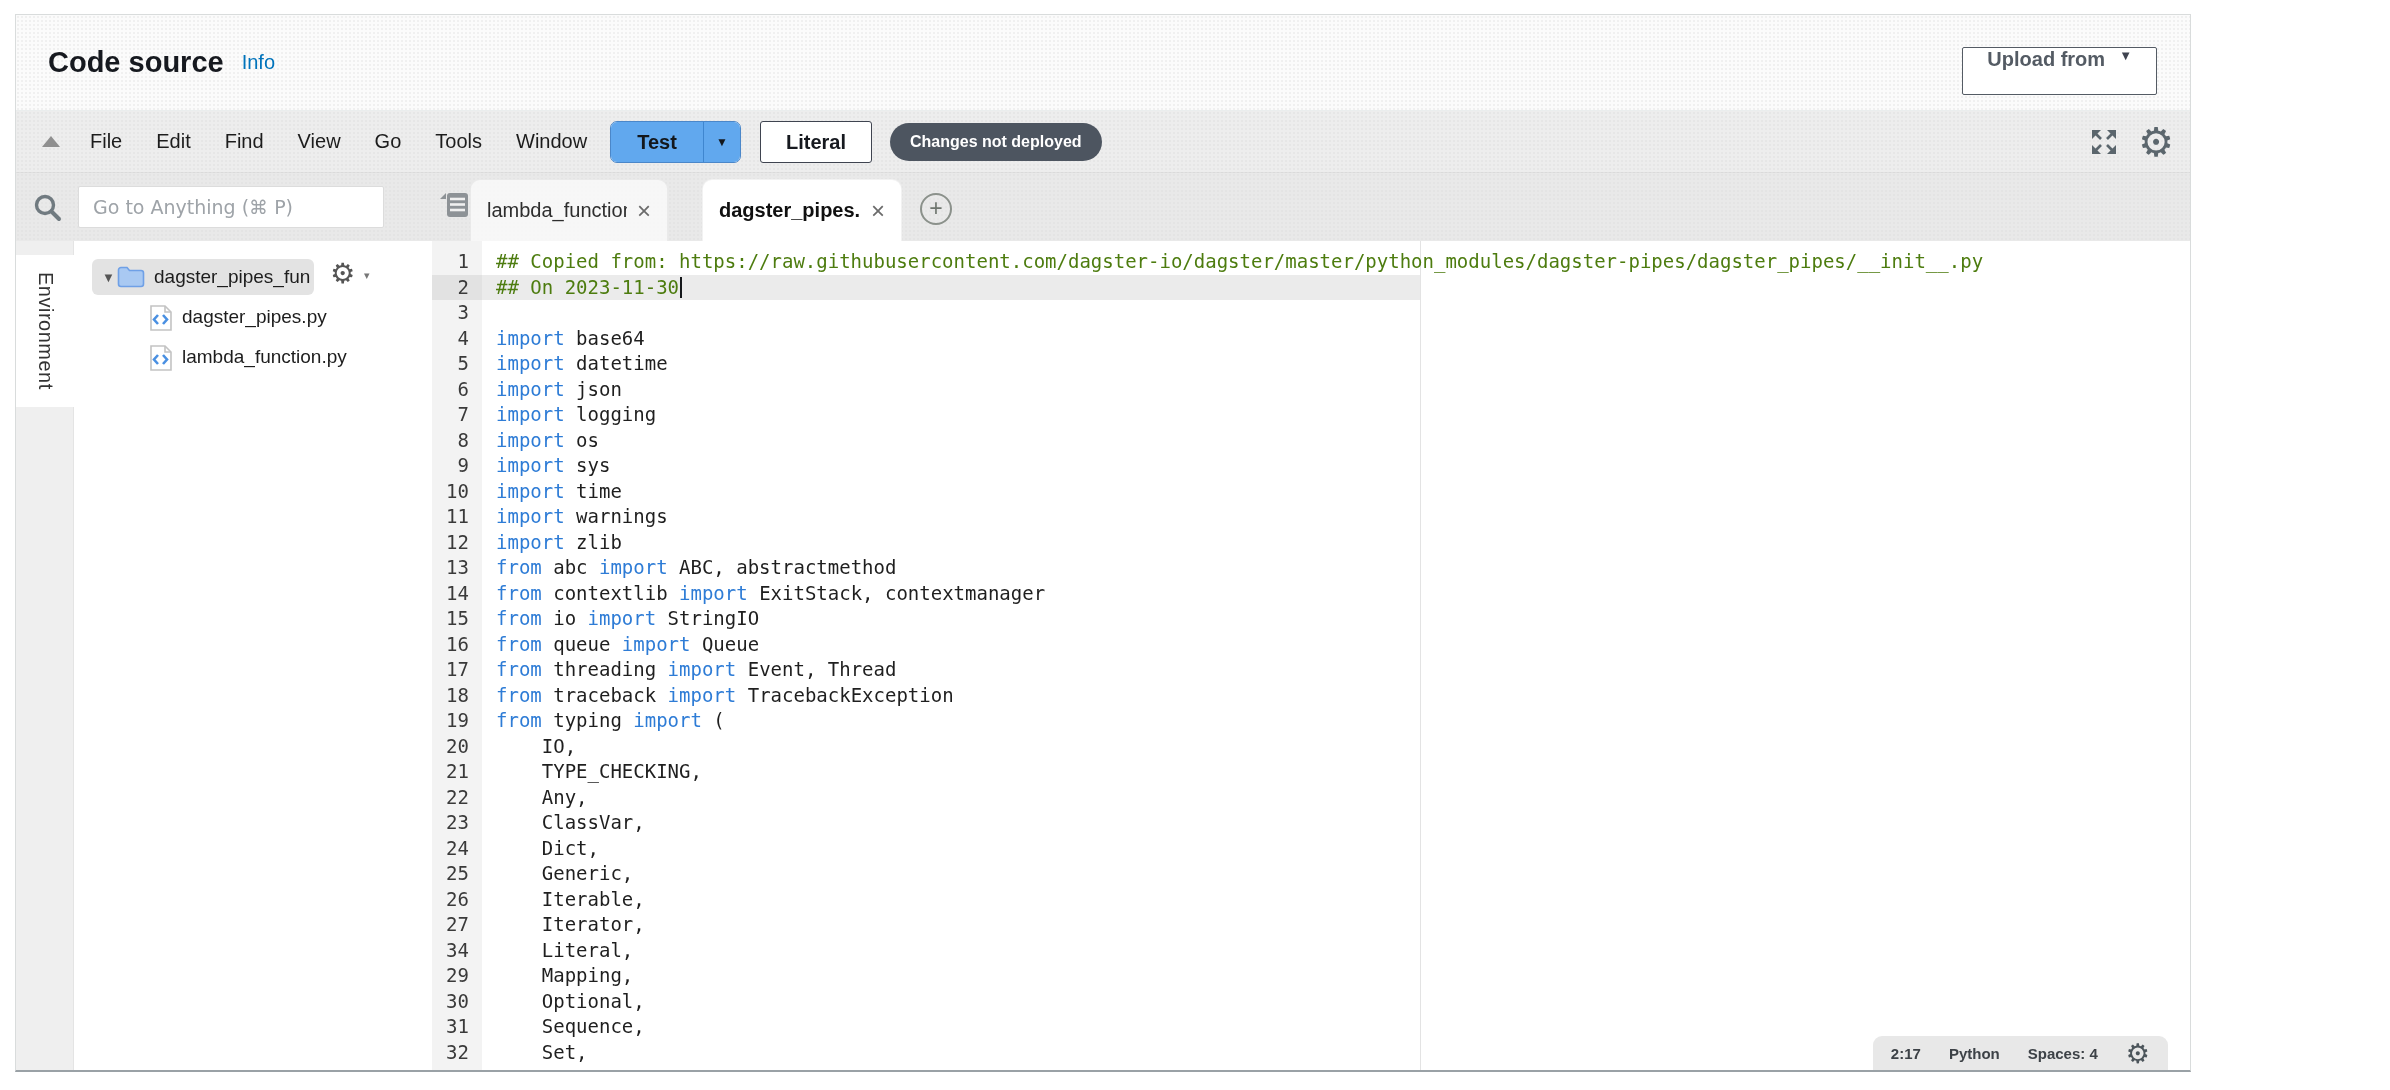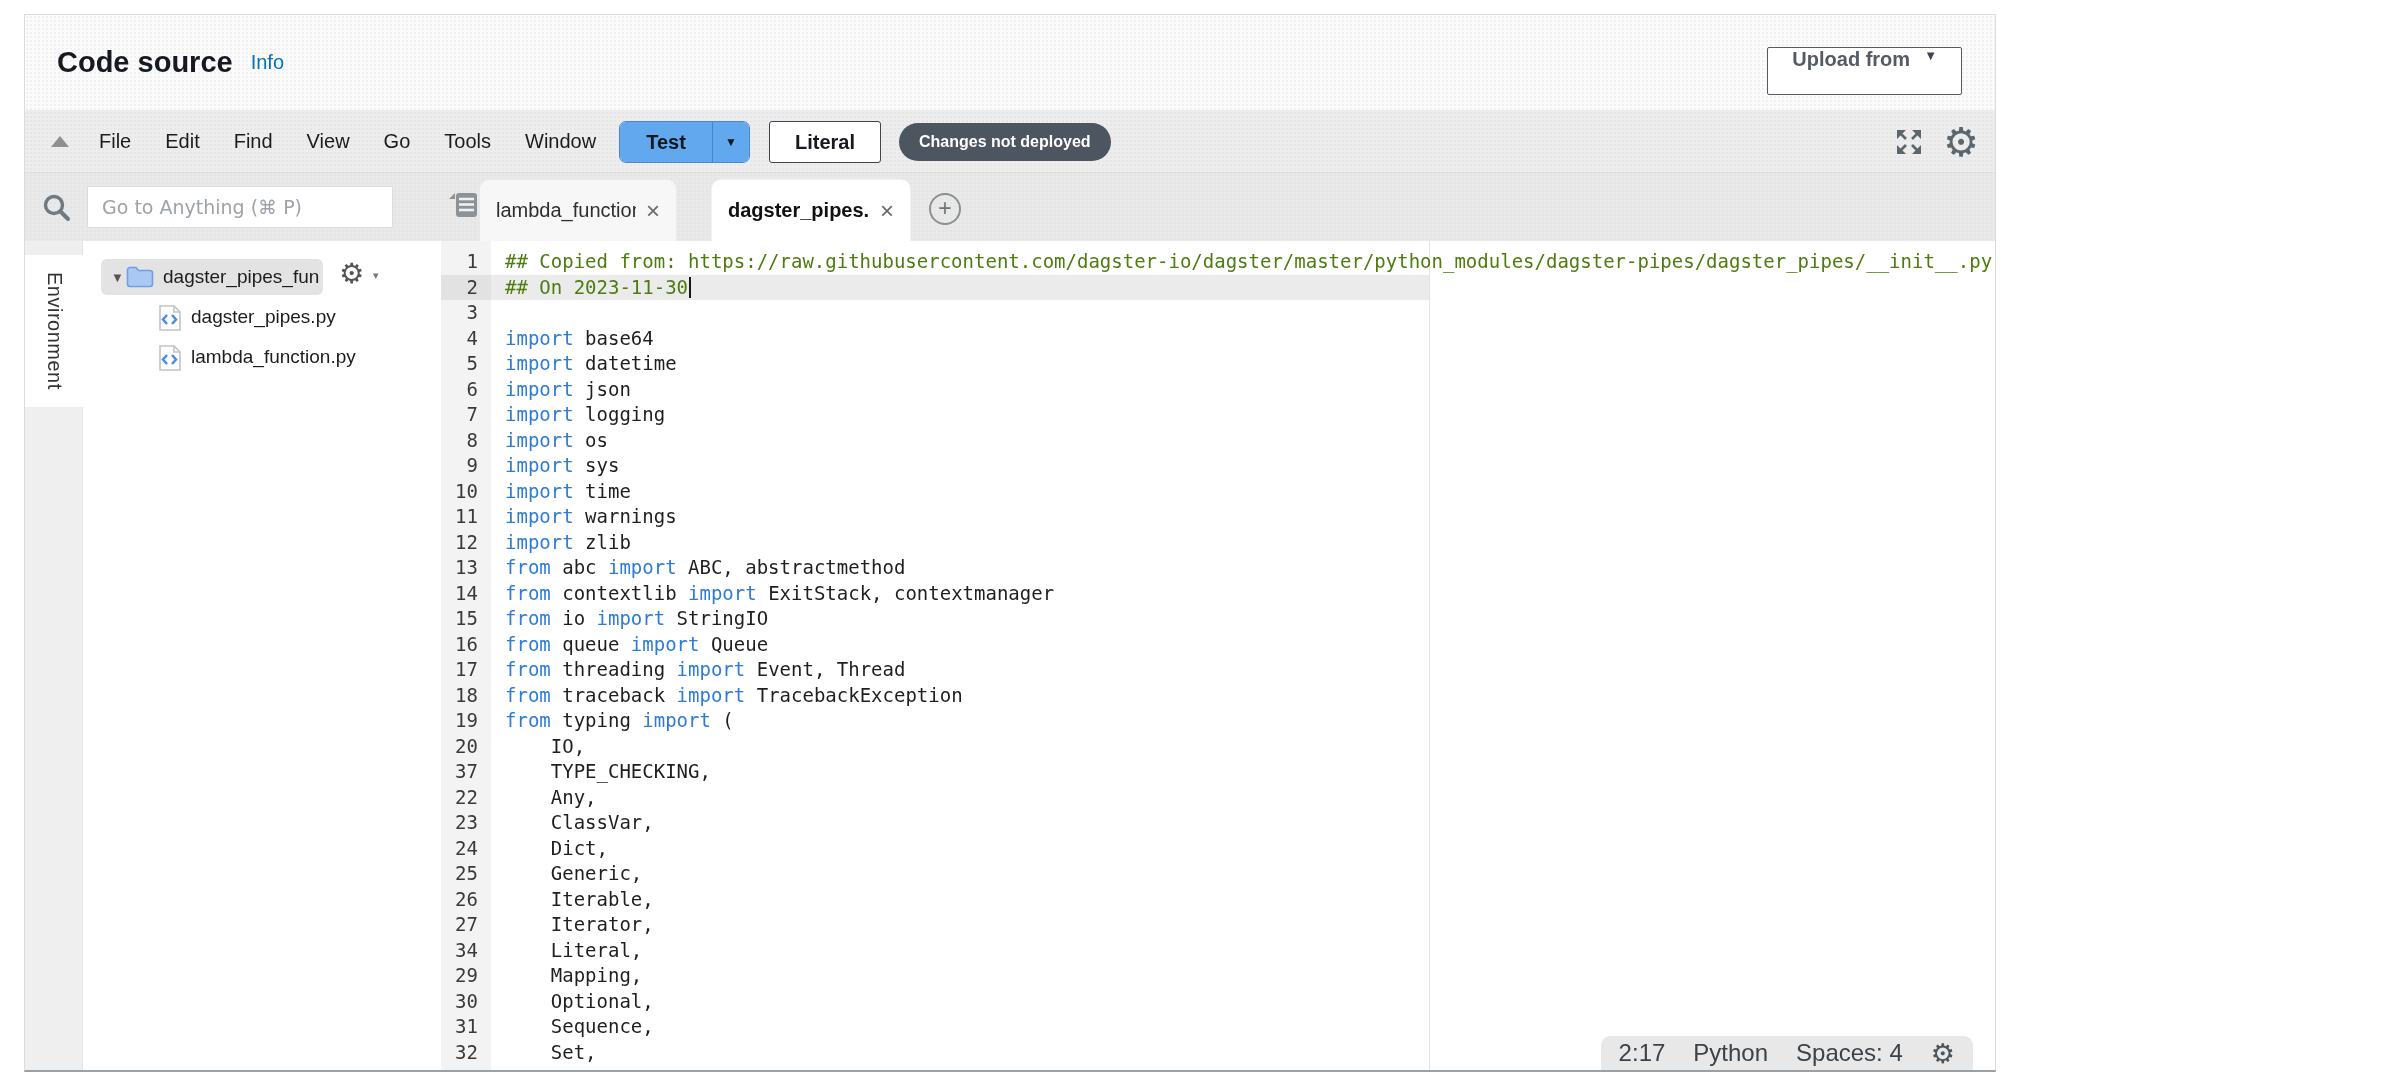--- a/index.html
+++ b/index.html
@@ -1,19 +1,19 @@
 <!DOCTYPE html>
 <html><head>
 <meta charset="utf-8">
 <style>
   * { margin:0; padding:0; box-sizing:border-box; }
   html,body { width:2390px; height:1090px; background:#ffffff; overflow:hidden;
               font-family:"Liberation Sans", sans-serif; }
 
-  .card { position:absolute; left:24px; top:14px; width:1972px; height:1058px;
+  .card { position:absolute; left:15px; top:14px; width:2176px; height:1058px;
           border:1px solid #d9dcdc; border-bottom:2px solid #9aa1a6; background:#fff; }
 
   .speckle { background-color:#fafafa;
     background-image:radial-gradient(rgba(0,0,0,0.045) 1px, transparent 1.2px);
     background-size:4px 4px; }
 
   
   .panel-header { position:absolute; left:0; top:0; right:0; height:96px;
     border-bottom:1px solid #eaeded; display:flex; align-items:center; }
   .panel-header.speckle { background-color:#fbfbfb; }
@@ -116,21 +116,21 @@
     font-family:"DejaVu Sans Mono", monospace; font-size:19px; color:#1f1f1f; position:relative; }
   .code-line.active { background:#ebebeb; width:938px; }
   .tok-comment { color:#4d7c0f; }
   .tok-keyword { color:#2e7cd6; }
   .tok-plain { color:#1f1f1f; }
   .cursor { display:inline-block; width:2px; height:21px; background:#15181b;
     vertical-align:-4px; margin-left:1px; }
 
   .status-pill { position:absolute; right:22px; bottom:0; height:34px; background:#e8e8e8;
     border-radius:9px 9px 0 0; display:flex; align-items:center; gap:28px; padding:0 18px; }
-  .status-item { font-size:24px; font-weight:normal; color:#3d4247; cursor:pointer; }
+  .status-item { font-size:15px; font-weight:bold; color:#3d4247; cursor:pointer; }
   .gear-small { font-size:27px; line-height:1; color:#4c555b; cursor:pointer;
     font-family:"DejaVu Sans", sans-serif; }
 </style>
 </head>
 <body>
 
 <div class="card">
 
   <div class="panel-header speckle">
     <span class="page-title">Code source</span>
@@ -265,21 +265,21 @@
           <div class="gutter-cell">11</div>
           <div class="gutter-cell">12</div>
           <div class="gutter-cell">13</div>
           <div class="gutter-cell">14</div>
           <div class="gutter-cell">15</div>
           <div class="gutter-cell">16</div>
           <div class="gutter-cell">17</div>
           <div class="gutter-cell">18</div>
           <div class="gutter-cell">19</div>
           <div class="gutter-cell">20</div>
-          <div class="gutter-cell">37</div>
+          <div class="gutter-cell">21</div>
           <div class="gutter-cell">22</div>
           <div class="gutter-cell">23</div>
           <div class="gutter-cell">24</div>
           <div class="gutter-cell">25</div>
           <div class="gutter-cell">26</div>
           <div class="gutter-cell">27</div>
           <div class="gutter-cell">34</div>
           <div class="gutter-cell">29</div>
           <div class="gutter-cell">30</div>
           <div class="gutter-cell">31</div>

